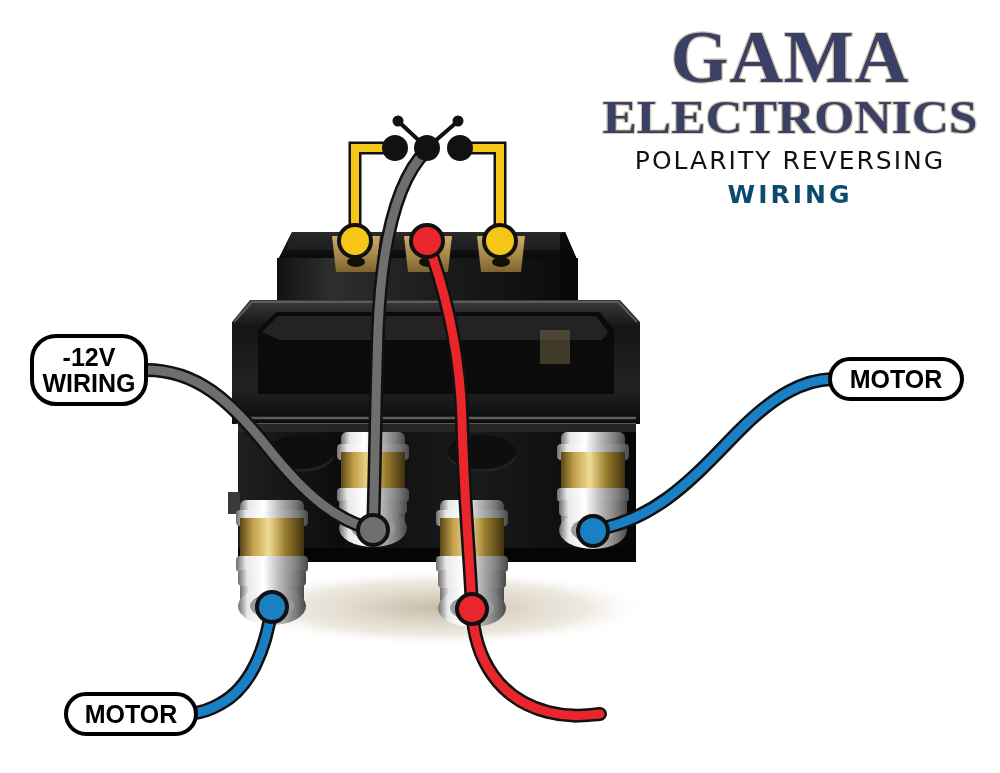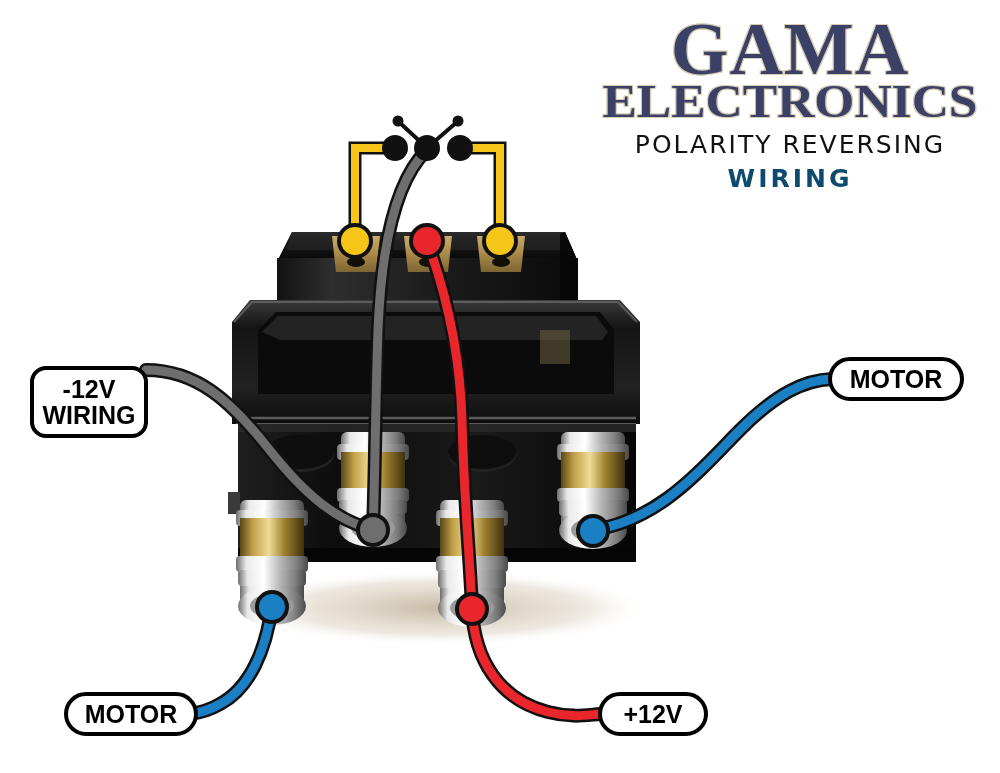--- a/index.html
+++ b/index.html
@@ -38,21 +38,21 @@
   .brand-gama {
     font-family: "Liberation Serif", serif;
     font-weight: bold;
     font-size: 74px;
     line-height: 0.96;
     letter-spacing: 1px;
     color: #3b4066;
     -webkit-text-stroke: 2px #cfc3a8;
     paint-order: stroke fill;
     text-shadow: 1px 1px 0 #d8cdb4, -1px 1px 0 #d8cdb4, 1px -1px 0 #d8cdb4, -1px -1px 0 #d8cdb4;
-    margin: 0;
+    margin: 8px;
   }
   .brand-electronics {
     font-family: "Liberation Serif", serif;
     font-weight: bold;
     font-size: 46px;
     line-height: 1.0;
     letter-spacing: 0px;
     color: #3b4066;
     text-shadow: 1px 1px 0 #d8cdb4, -1px 1px 0 #d8cdb4, 1px -1px 0 #d8cdb4, -1px -1px 0 #d8cdb4;
     margin: -6px 0 0 0;
@@ -95,21 +95,21 @@
     text-align: center;
     display: flex;
     align-items: center;
     justify-content: center;
     flex-direction: column;
     box-sizing: border-box;
     line-height: 1.05;
     z-index: 6;
     cursor: default;
   }
-  .callout.two-line { border-radius: 16px; margin-top: 32px; }
+  .callout.two-line { border-radius: 26px; }
 
   #callout-ground {
     left: 30px; top: 334px; width: 118px; height: 72px;
     font-size: 25px;
   }
   #callout-motor-right {
     left: 828px; top: 357px; width: 136px; height: 44px;
     font-size: 25px;
   }
   #callout-motor-left {
@@ -357,17 +357,14 @@
   </div>
 
   <div class="callout" id="callout-motor-right">
     <span class="callout-line">MOTOR</span>
   </div>
 
   <div class="callout" id="callout-motor-left">
     <span class="callout-line">MOTOR</span>
   </div>
 
-  <div class="callout" id="callout-plus12">
-    <span class="callout-line">+12V</span>
-  </div>
 
 </div>
 
 </body></html>

